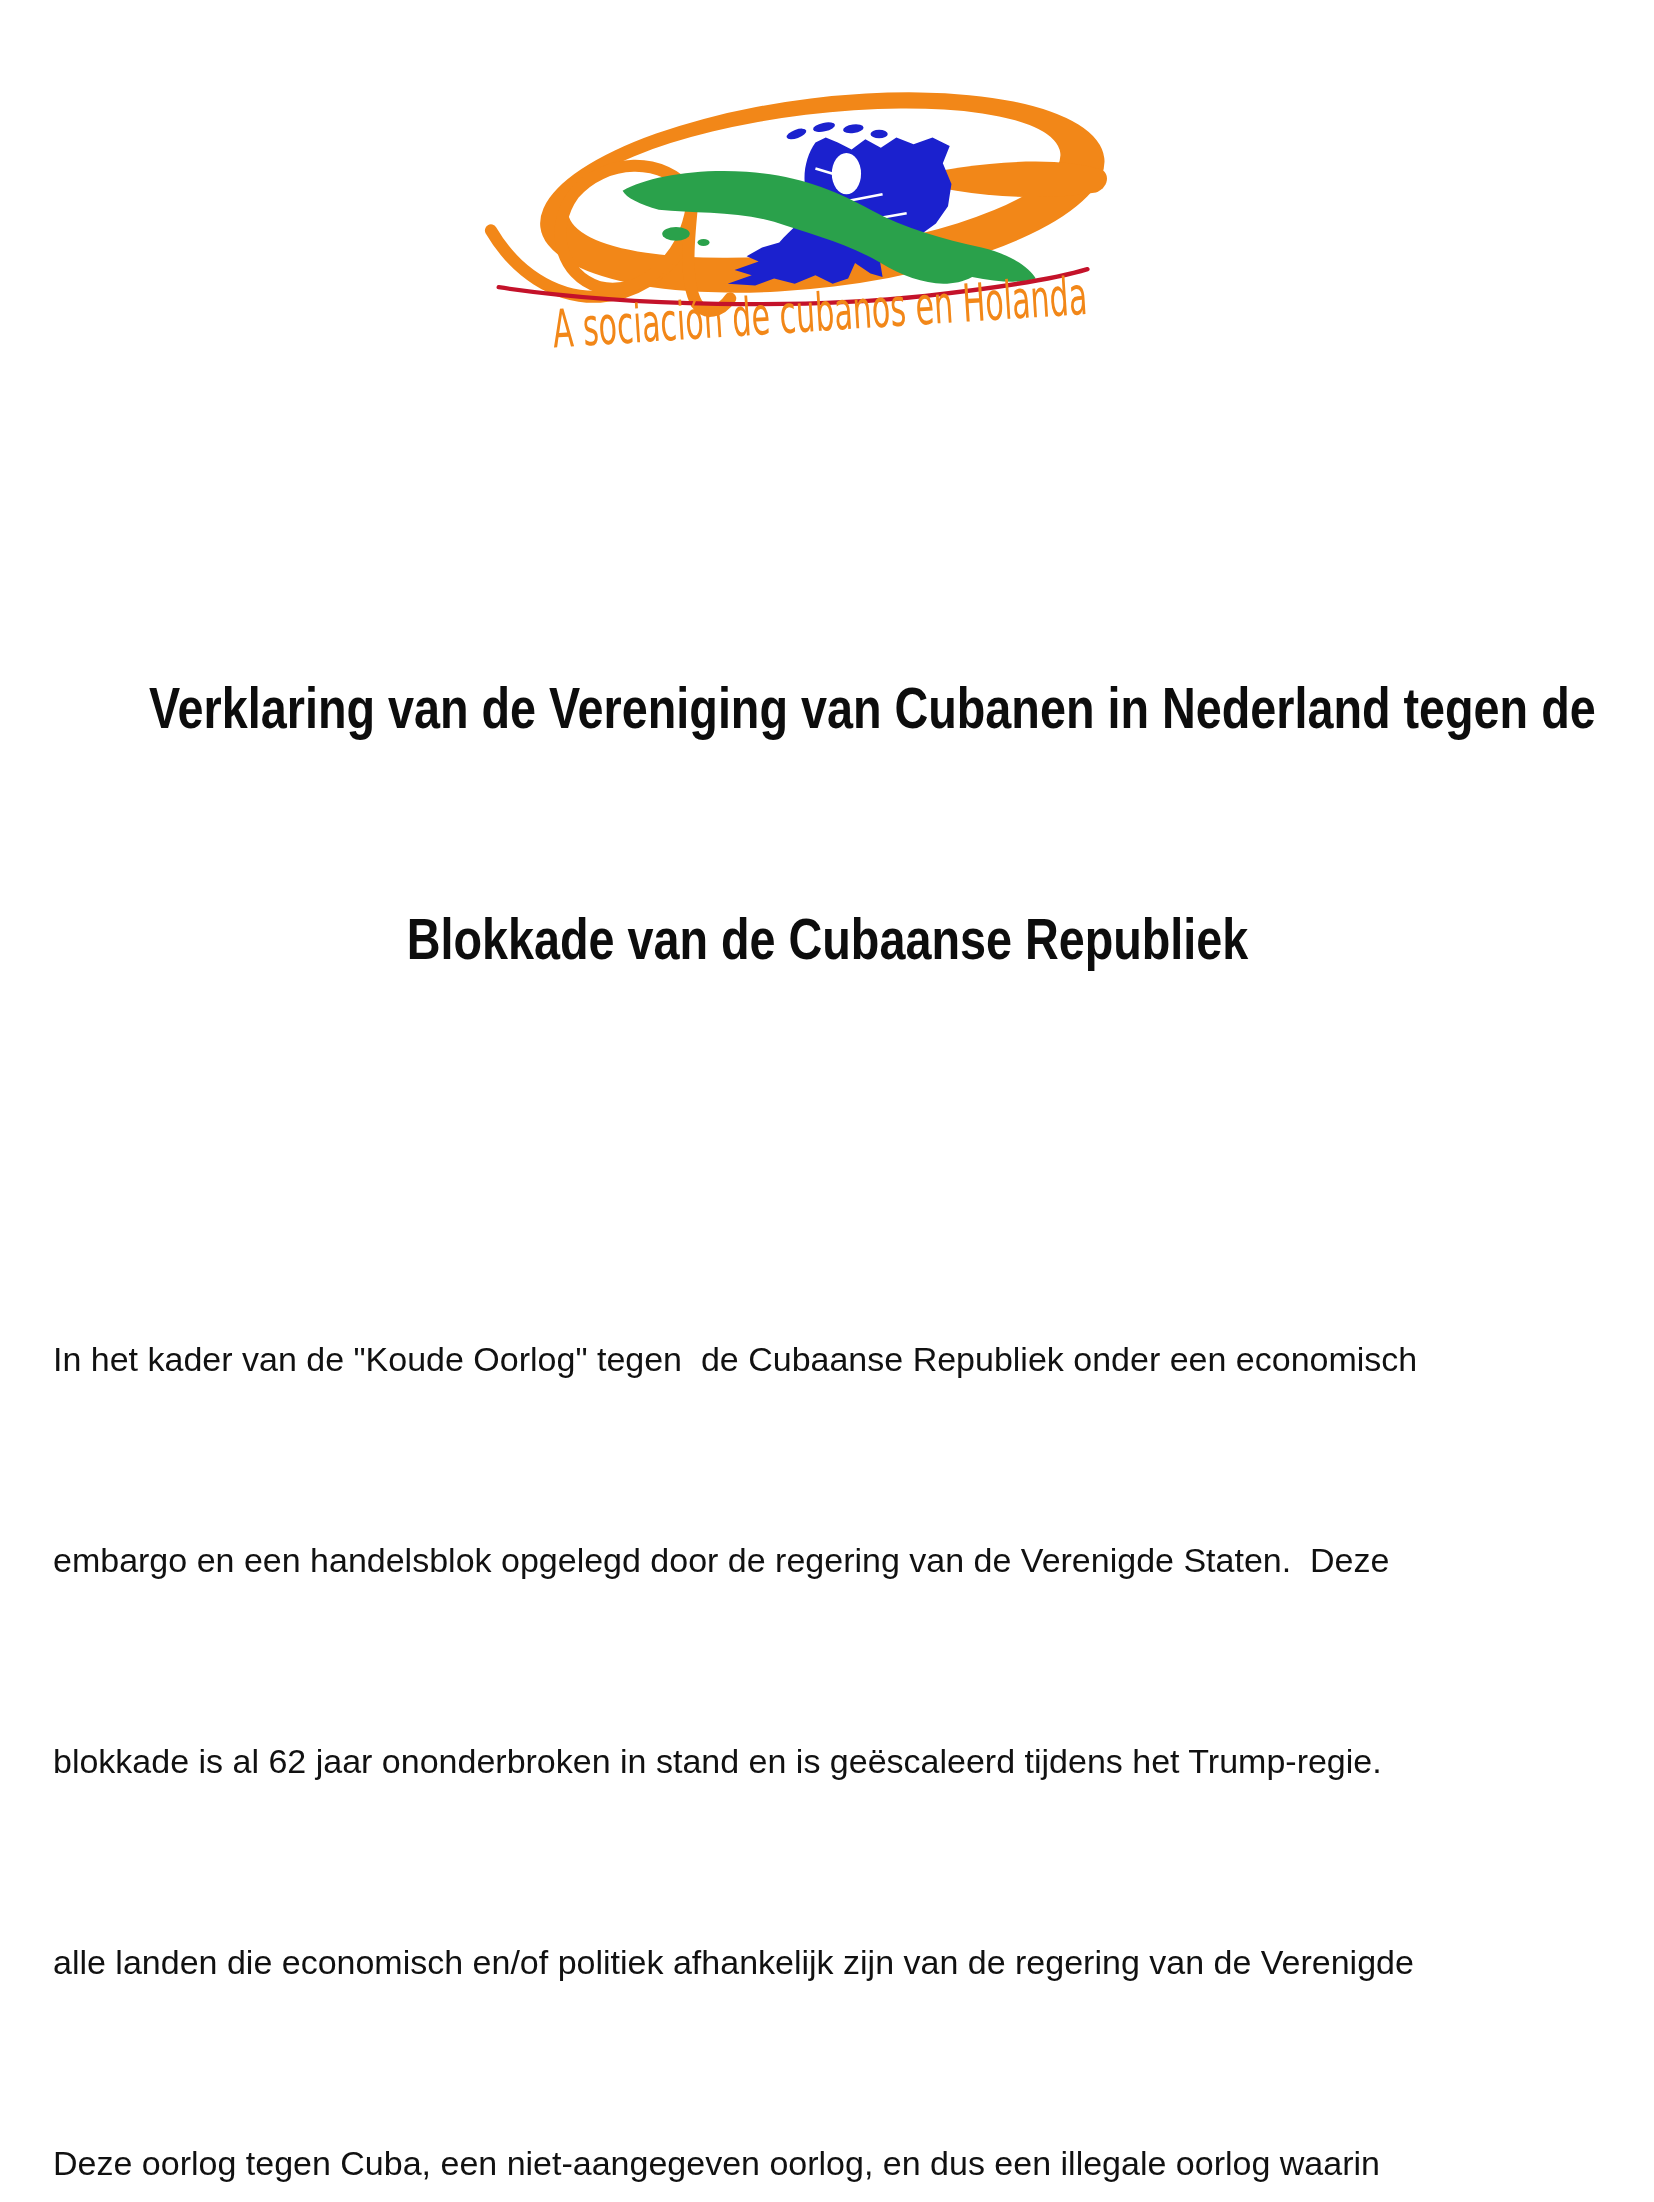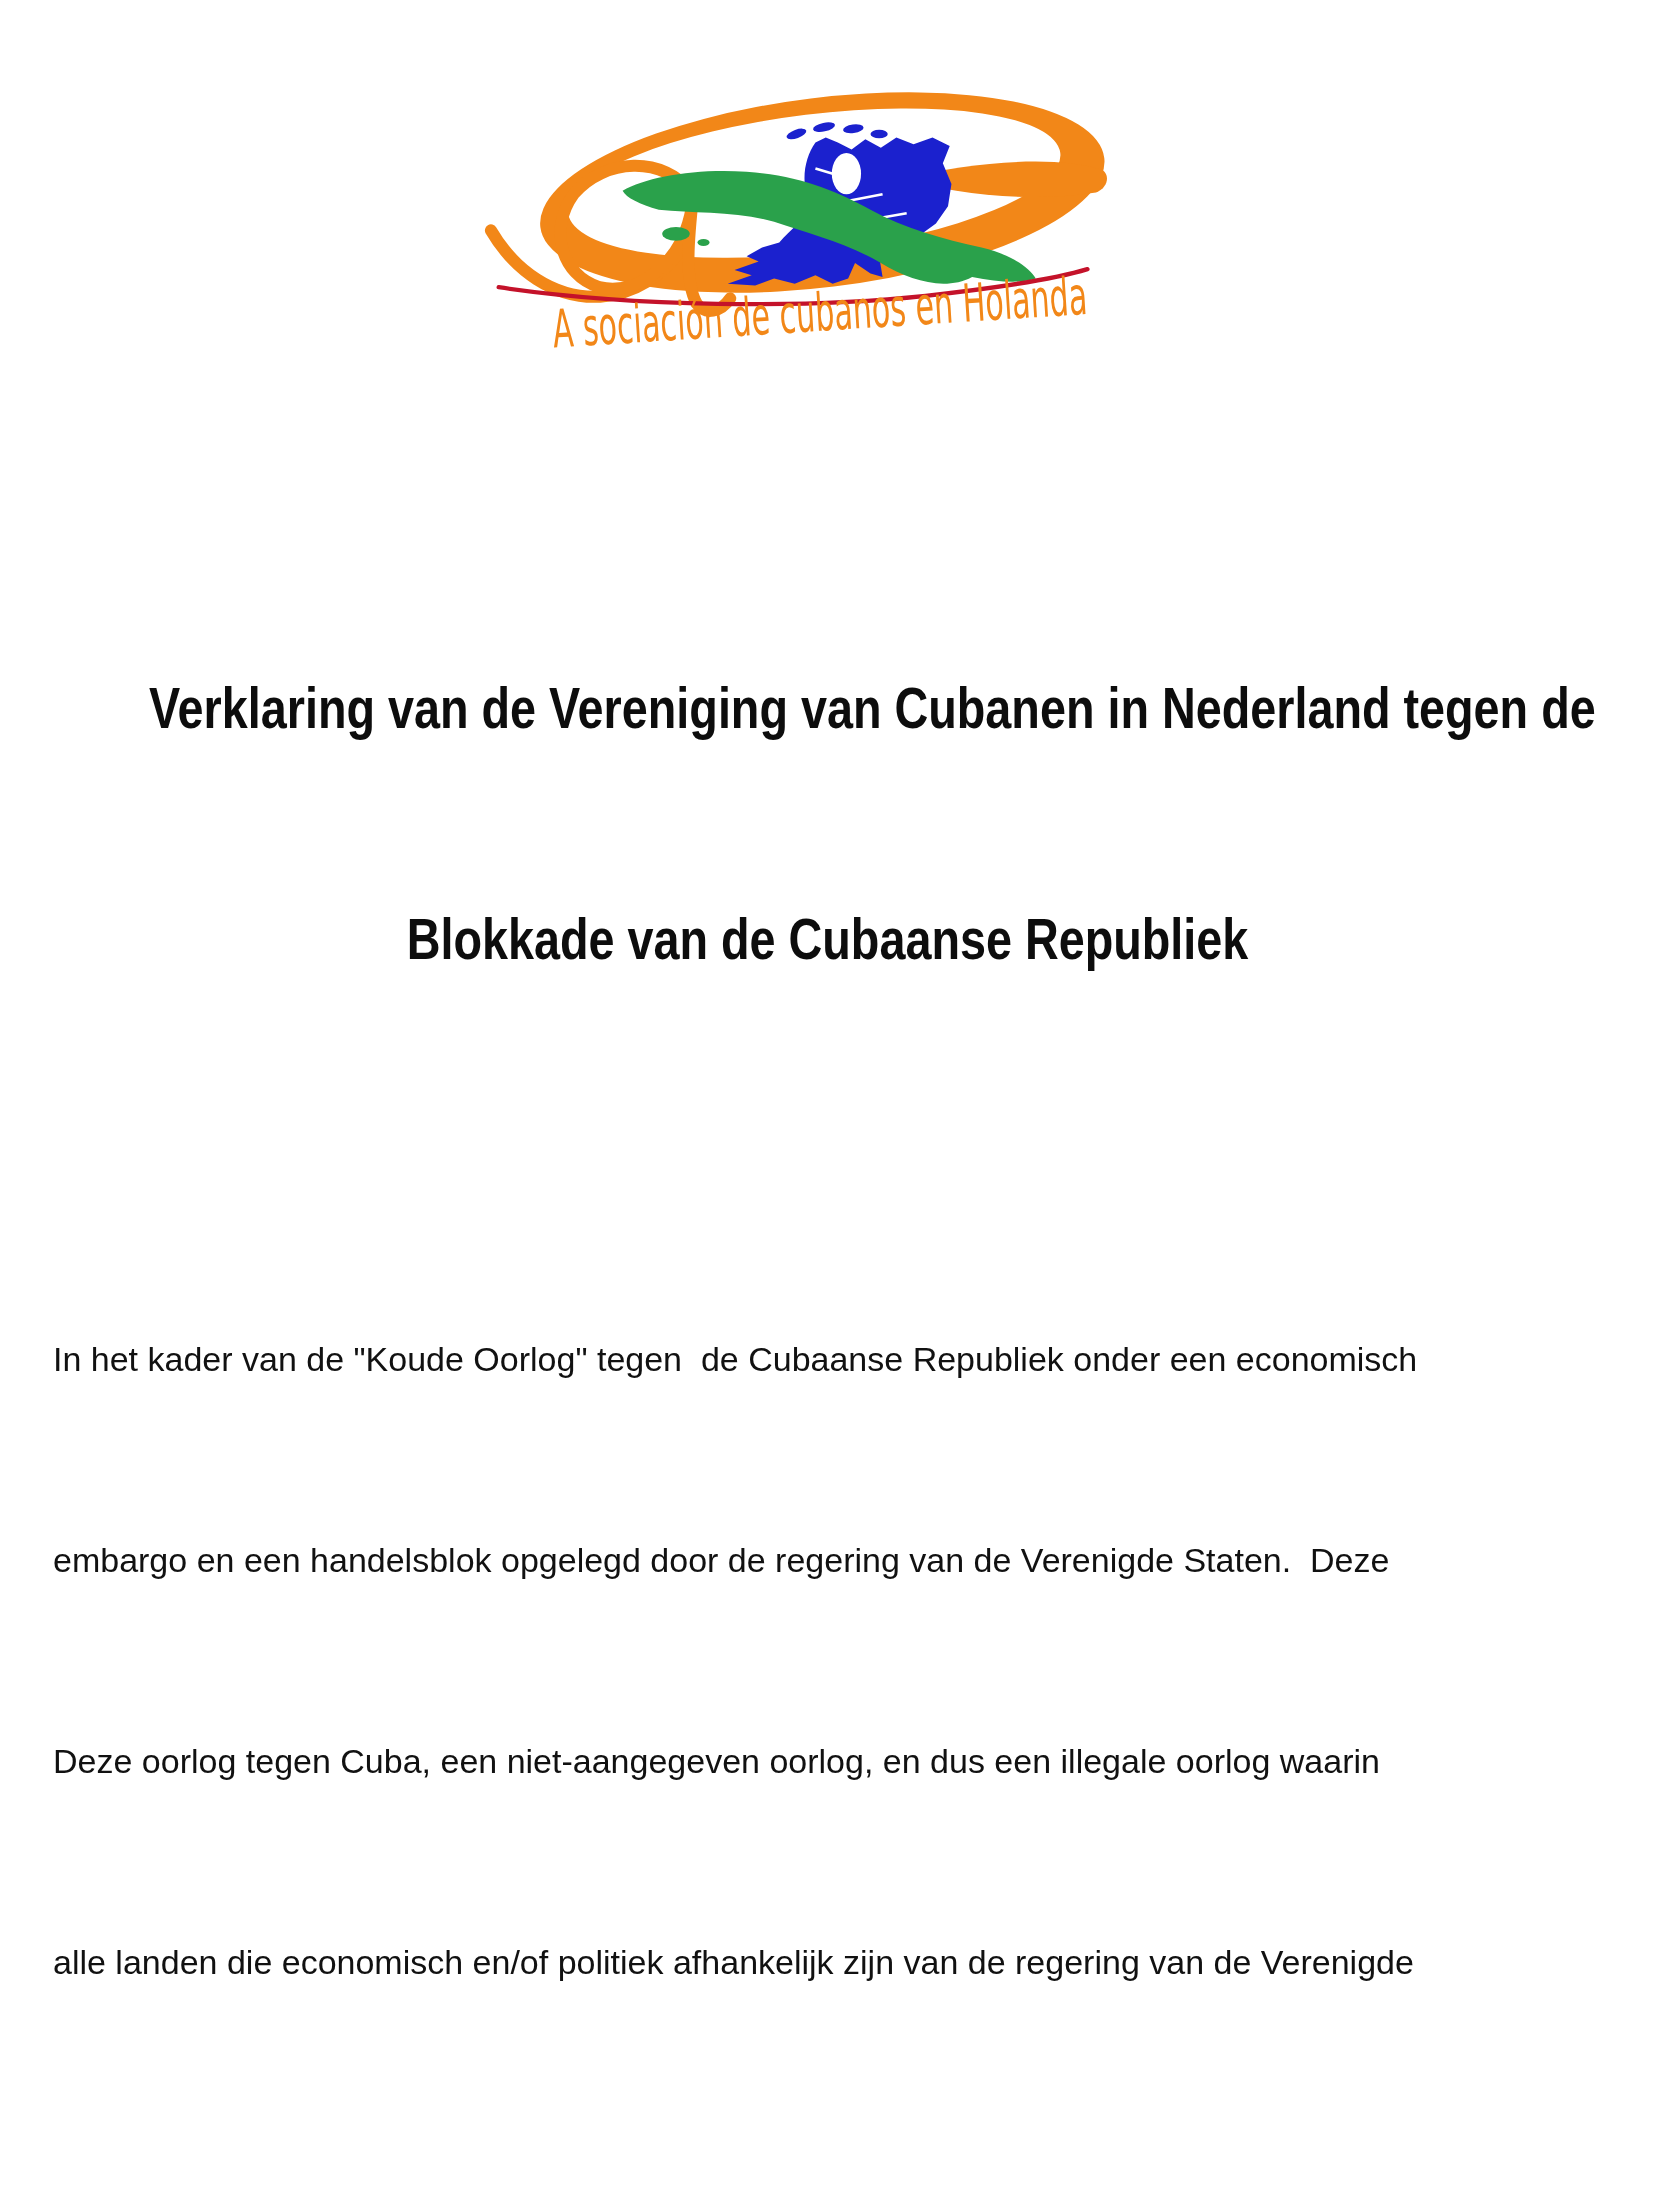--- a/index.html
+++ b/index.html
@@ -74,21 +74,22 @@
   </div>
 
   <h1 class="doc-title">
     <div>Verklaring van de Vereniging van Cubanen in Nederland tegen de</div>
     <div>Blokkade van de Cubaanse Republiek</div>
   </h1>
 
   <p class="para p1">
     <span class="ln">In het kader van de "Koude Oorlog" tegen  de Cubaanse Republiek onder een economisch</span>
     <span class="ln">embargo en een handelsblok opgelegd door de regering van de Verenigde Staten.  Deze</span>
+    <span class="ln">blokkade is al 62 jaar ononderbroken in stand en is geëscaleerd tijdens het Trump-regie.</span>
+    <span class="ln">alle landen die economisch en/of politiek afhankelijk zijn van de regering van de Verenigde</span>
     <span class="ln">Deze oorlog tegen Cuba, een niet-aangegeven oorlog, en dus een illegale oorlog waarin</span>
-    <span class="ln">alle landen die economisch en/of politiek afhankelijk zijn van de regering van de Verenigde</span>
     
     
     
   </p>
 
 </main>
 
 
 </body></html>

